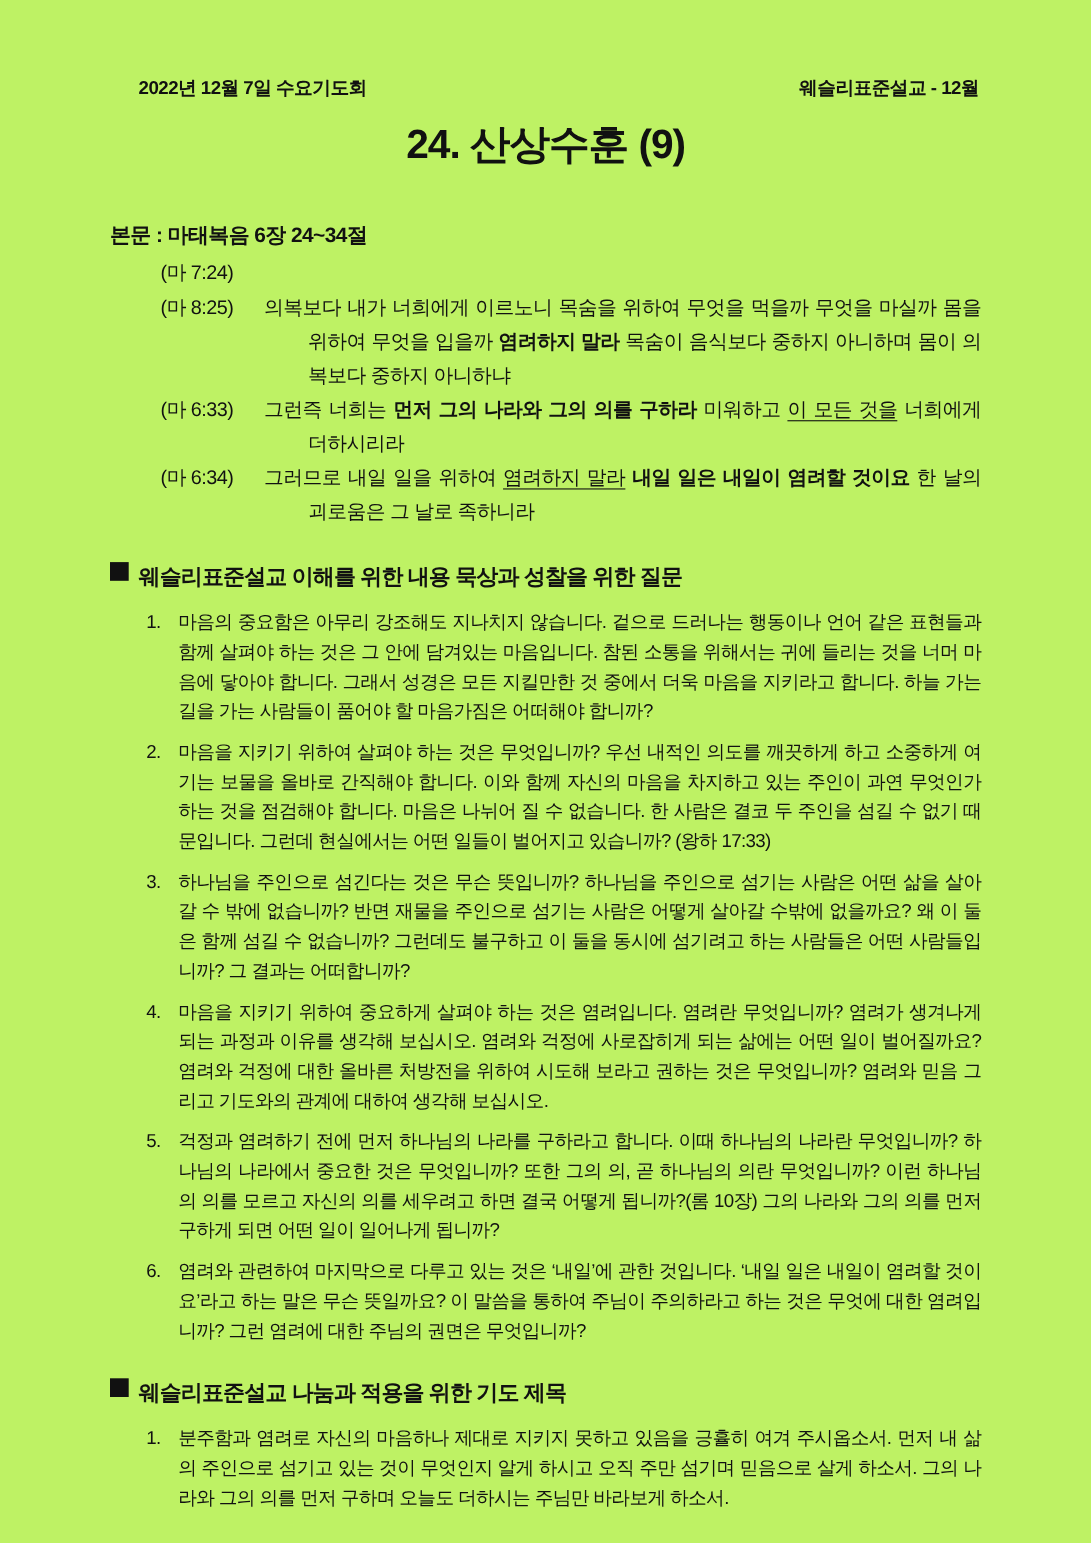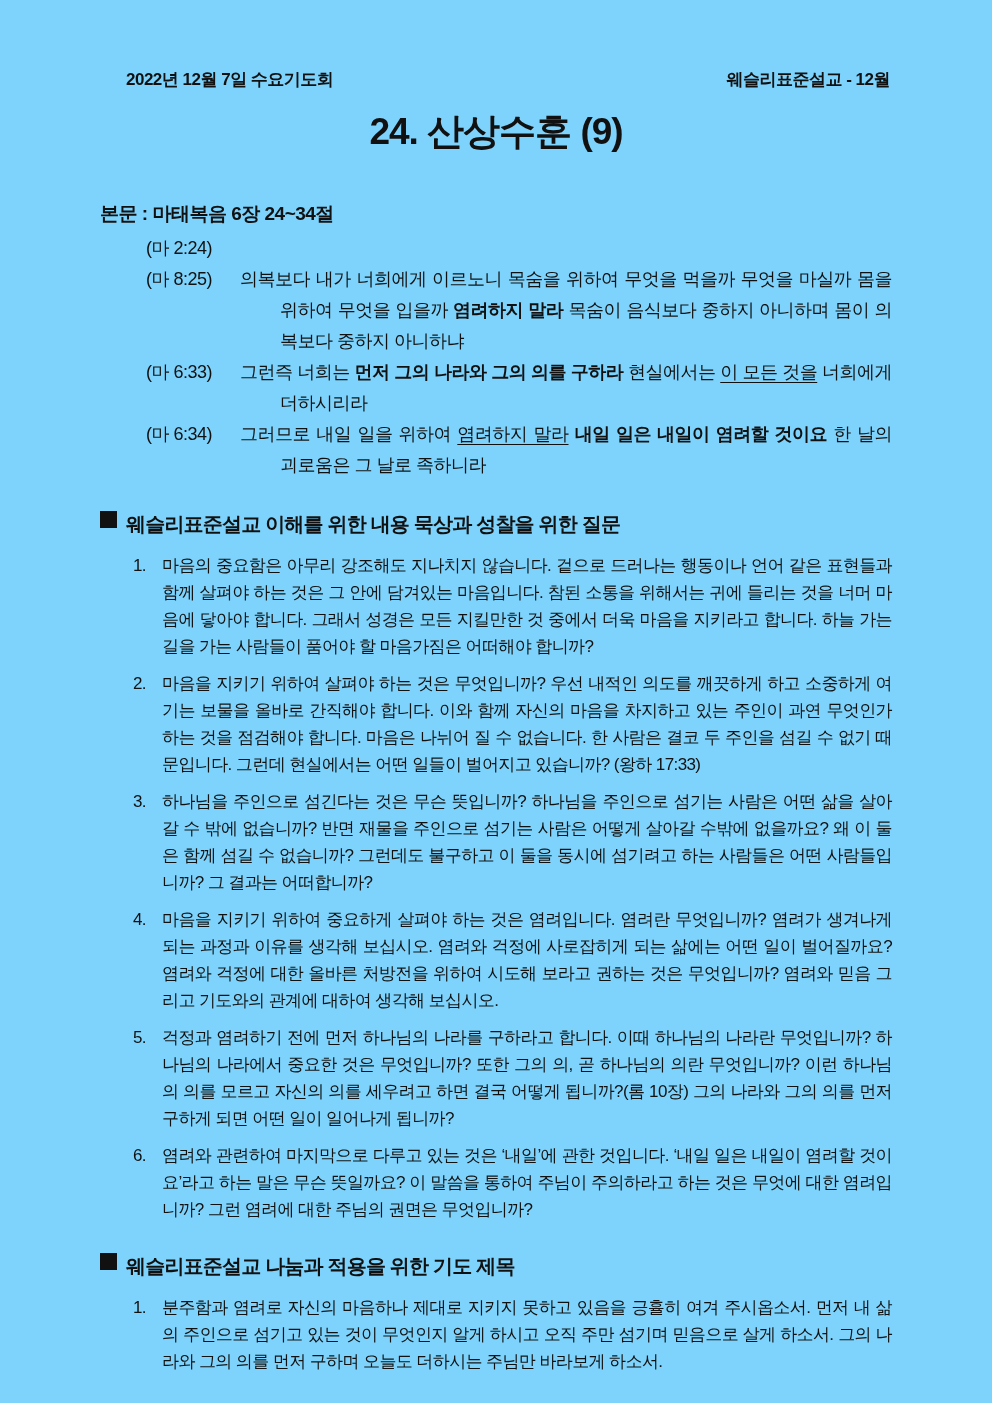--- a/index.html
+++ b/index.html
@@ -4,21 +4,21 @@
 <style>
   * { margin: 0; padding: 0; box-sizing: border-box; }
   html, body { width: 992px; height: 1403px; background: #ffffff; }
   body {
     font-family: "Liberation Sans", "DejaVu Sans", sans-serif;
     color: #111111;
   }
   .page {
     width: 992px; height: 1403px;
     padding: 68px 100px 30px 100px;
-    background: #7dd3fc;
+    background: #bef264;
     overflow: hidden;
   }
   
   .header {
     display: flex; justify-content: space-between;
     padding: 0 2px 0 26px;
     font-size: 17px; font-weight: 600; letter-spacing: -0.5px;
   }
   
   .title {
@@ -76,29 +76,29 @@
     <span>2022년 12월 7일 수요기도회</span>
     <span>웨슬리표준설교 - 12월</span>
   </div>
 
   <h1 class="title">24. 산상수훈 (9)</h1>
 
   <p class="passage-label">본문 : 마태복음 6장 24~34절</p>
 
   <div class="verses" id="verses">
       <div class="verse">
-        <span class="verse-ref">(마 2:24)</span>
+        <span class="verse-ref">(마 7:24)</span>
       </div>
       <div class="verse">
         <span class="verse-ref">(마 8:25)</span>
         <span class="verse-body"><span class="seg-n">의복보다 내가 너희에게 이르노니 목숨을 위하여 무엇을 먹을까 무엇을 마실까 몸을 위하여 무엇을 입을까 </span><span class="seg-b">염려하지 말라</span><span class="seg-n"> 목숨이 음식보다 중하지 아니하며 몸이 의복보다 중하지 아니하냐</span></span>
       </div>
       <div class="verse">
         <span class="verse-ref">(마 6:33)</span>
-        <span class="verse-body"><span class="seg-n">그런즉 너희는 </span><span class="seg-b">먼저 그의 나라와 그의 의를 구하라</span><span class="seg-n"> 현실에서는 </span><span class="seg-u">이 모든 것을</span><span class="seg-n"> 너희에게 더하시리라</span></span>
+        <span class="verse-body"><span class="seg-n">그런즉 너희는 </span><span class="seg-b">먼저 그의 나라와 그의 의를 구하라</span><span class="seg-n"> 미워하고 </span><span class="seg-u">이 모든 것을</span><span class="seg-n"> 너희에게 더하시리라</span></span>
       </div>
       <div class="verse">
         <span class="verse-ref">(마 6:34)</span>
         <span class="verse-body"><span class="seg-n">그러므로 내일 일을 위하여 </span><span class="seg-u">염려하지 말라</span><span class="seg-n"> </span><span class="seg-b">내일 일은 내일이 염려할 것이요</span><span class="seg-n"> 한 날의 괴로움은 그 날로 족하니라</span></span>
       </div>
     </div>
 
   <div id="sections">
       <div class="section-heading">
         <span class="bullet-square"></span>

